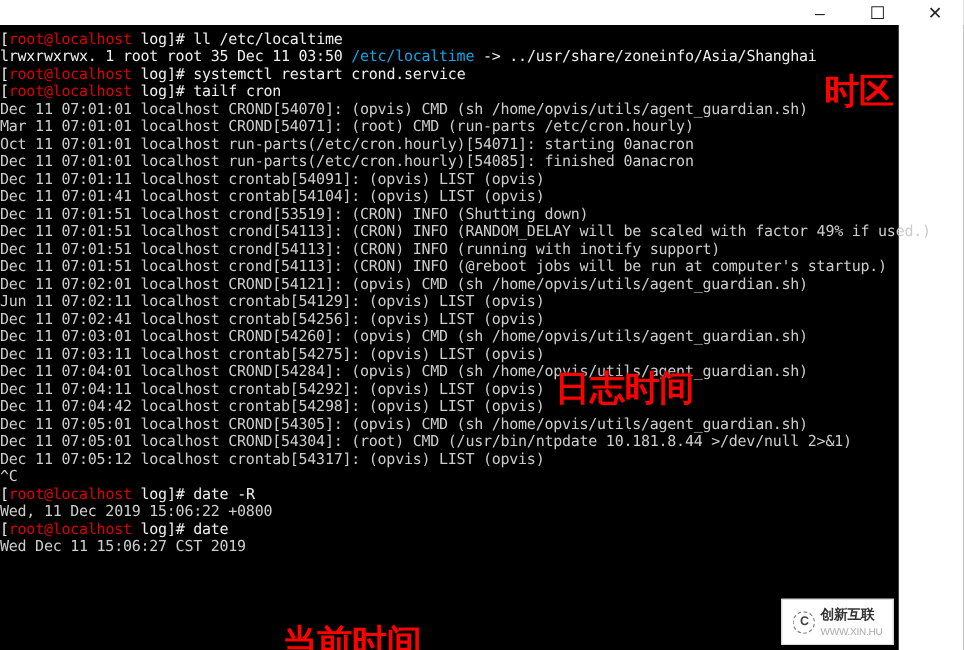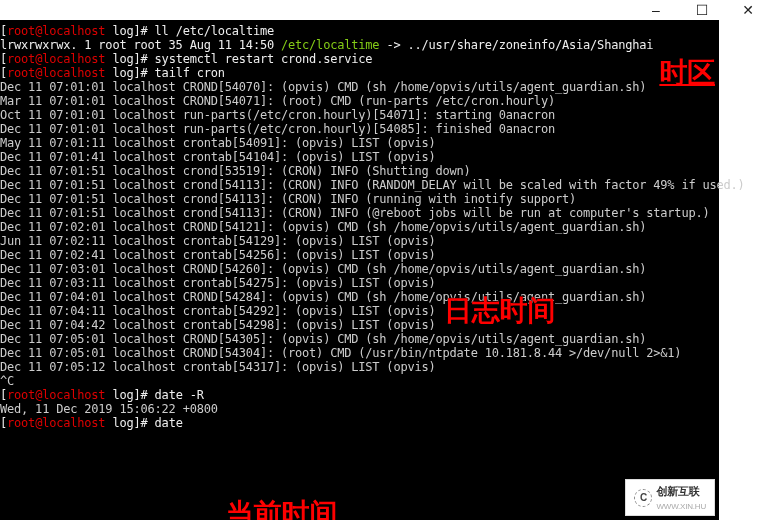--- a/index.html
+++ b/index.html
@@ -37,31 +37,31 @@
       color: #ccc;
       width: 719px;
       height: 500px;
       padding: 4px 0;
       letter-spacing: -0.2px;
       position: relative;
     }
     .line { white-space: pre; line-height: 14px; }
     .red { color: #d00; }
     .white { color: #eee; }
-    .cyan { color: #84cc16; }
+    .cyan { color: #0ea5e9; }
     .annotation {
       position: absolute;
       color: #f00;
       font-family: sans-serif;
       font-weight: bold;
       font-size: 28px;
       pointer-events: none;
       text-shadow: 0 0 2px #000;
     }
-    #anno-tz { top: 34px; right: 4px; text-decoration: underline; }
+    #anno-tz { top: 34px; right: 4px; }
     #anno-log { top: 272px; left: 444px; }
     #anno-now { top: 475px; left: 226px; }
     .cursor {
       display: inline-block;
       width: 8px;
       height: 13px;
       background: #0f0;
       vertical-align: bottom;
     }
     .watermark {
@@ -88,48 +88,49 @@
 <body>
 
 <div class="titlebar">
   <button>–</button>
   <button>☐</button>
   <button>✕</button>
 </div>
 
 <div class="terminal" id="term">
     <div class="line"><span class="white">[</span><span class="red">root@localhost</span><span class="white"> log</span><span class="white">]# </span><span class="white">ll /etc/localtime</span></div>
-    <div class="line"><span class="white">lrwxrwxrwx. 1 root root 35 Aug 11 14:50 </span><span class="cyan">/etc/localtime</span><span class="white"> -&gt; ../usr/share/zoneinfo/Asia/Shanghai</span></div>
+    <div class="line"><span class="white">lrwxrwxrwx. 1 root root 35 Dec 11 03:50 </span><span class="cyan">/etc/localtime</span><span class="white"> -&gt; ../usr/share/zoneinfo/Asia/Shanghai</span></div>
     <div class="line"><span class="white">[</span><span class="red">root@localhost</span><span class="white"> log</span><span class="white">]# </span><span class="white">systemctl restart crond.service</span></div>
     <div class="line"><span class="white">[</span><span class="red">root@localhost</span><span class="white"> log</span><span class="white">]# </span><span class="white">tailf cron</span></div>
     <div class="line">Dec 11 07:01:01 localhost CROND[54070]: (opvis) CMD (sh /home/opvis/utils/agent_guardian.sh)</div>
     <div class="line">Mar 11 07:01:01 localhost CROND[54071]: (root) CMD (run-parts /etc/cron.hourly)</div>
     <div class="line">Oct 11 07:01:01 localhost run-parts(/etc/cron.hourly)[54071]: starting 0anacron</div>
     <div class="line">Dec 11 07:01:01 localhost run-parts(/etc/cron.hourly)[54085]: finished 0anacron</div>
-    <div class="line">May 11 07:01:11 localhost crontab[54091]: (opvis) LIST (opvis)</div>
+    <div class="line">Dec 11 07:01:11 localhost crontab[54091]: (opvis) LIST (opvis)</div>
     <div class="line">Dec 11 07:01:41 localhost crontab[54104]: (opvis) LIST (opvis)</div>
     <div class="line">Dec 11 07:01:51 localhost crond[53519]: (CRON) INFO (Shutting down)</div>
     <div class="line">Dec 11 07:01:51 localhost crond[54113]: (CRON) INFO (RANDOM_DELAY will be scaled with factor 49% if used.)</div>
     <div class="line">Dec 11 07:01:51 localhost crond[54113]: (CRON) INFO (running with inotify support)</div>
     <div class="line">Dec 11 07:01:51 localhost crond[54113]: (CRON) INFO (@reboot jobs will be run at computer's startup.)</div>
     <div class="line">Dec 11 07:02:01 localhost CROND[54121]: (opvis) CMD (sh /home/opvis/utils/agent_guardian.sh)</div>
     <div class="line">Jun 11 07:02:11 localhost crontab[54129]: (opvis) LIST (opvis)</div>
     <div class="line">Dec 11 07:02:41 localhost crontab[54256]: (opvis) LIST (opvis)</div>
     <div class="line">Dec 11 07:03:01 localhost CROND[54260]: (opvis) CMD (sh /home/opvis/utils/agent_guardian.sh)</div>
     <div class="line">Dec 11 07:03:11 localhost crontab[54275]: (opvis) LIST (opvis)</div>
     <div class="line">Dec 11 07:04:01 localhost CROND[54284]: (opvis) CMD (sh /home/opvis/utils/agent_guardian.sh)</div>
     <div class="line">Dec 11 07:04:11 localhost crontab[54292]: (opvis) LIST (opvis)</div>
     <div class="line">Dec 11 07:04:42 localhost crontab[54298]: (opvis) LIST (opvis)</div>
     <div class="line">Dec 11 07:05:01 localhost CROND[54305]: (opvis) CMD (sh /home/opvis/utils/agent_guardian.sh)</div>
     <div class="line">Dec 11 07:05:01 localhost CROND[54304]: (root) CMD (/usr/bin/ntpdate 10.181.8.44 &gt;/dev/null 2&gt;&amp;1)</div>
     <div class="line">Dec 11 07:05:12 localhost crontab[54317]: (opvis) LIST (opvis)</div>
     <div class="line">^C</div>
     <div class="line"><span class="white">[</span><span class="red">root@localhost</span><span class="white"> log</span><span class="white">]# </span><span class="white">date -R</span></div>
     <div class="line">Wed, 11 Dec 2019 15:06:22 +0800</div>
     <div class="line"><span class="white">[</span><span class="red">root@localhost</span><span class="white"> log</span><span class="white">]# </span><span class="white">date</span></div>
+    <div class="line">Wed Dec 11 15:06:27 CST 2019</div>
 
   <div class="annotation" id="anno-tz">时区</div>
   <div class="annotation" id="anno-log">日志时间</div>
   <div class="annotation" id="anno-now">当前时间</div>
 
   <div class="watermark">
     <span class="wm-logo">C</span>
     <span>
       <span style="color:#333;font-weight:bold;">创新互联</span><br>
       <span style="color:#aaa;font-size:8px;">WWW.XIN.HU</span>

